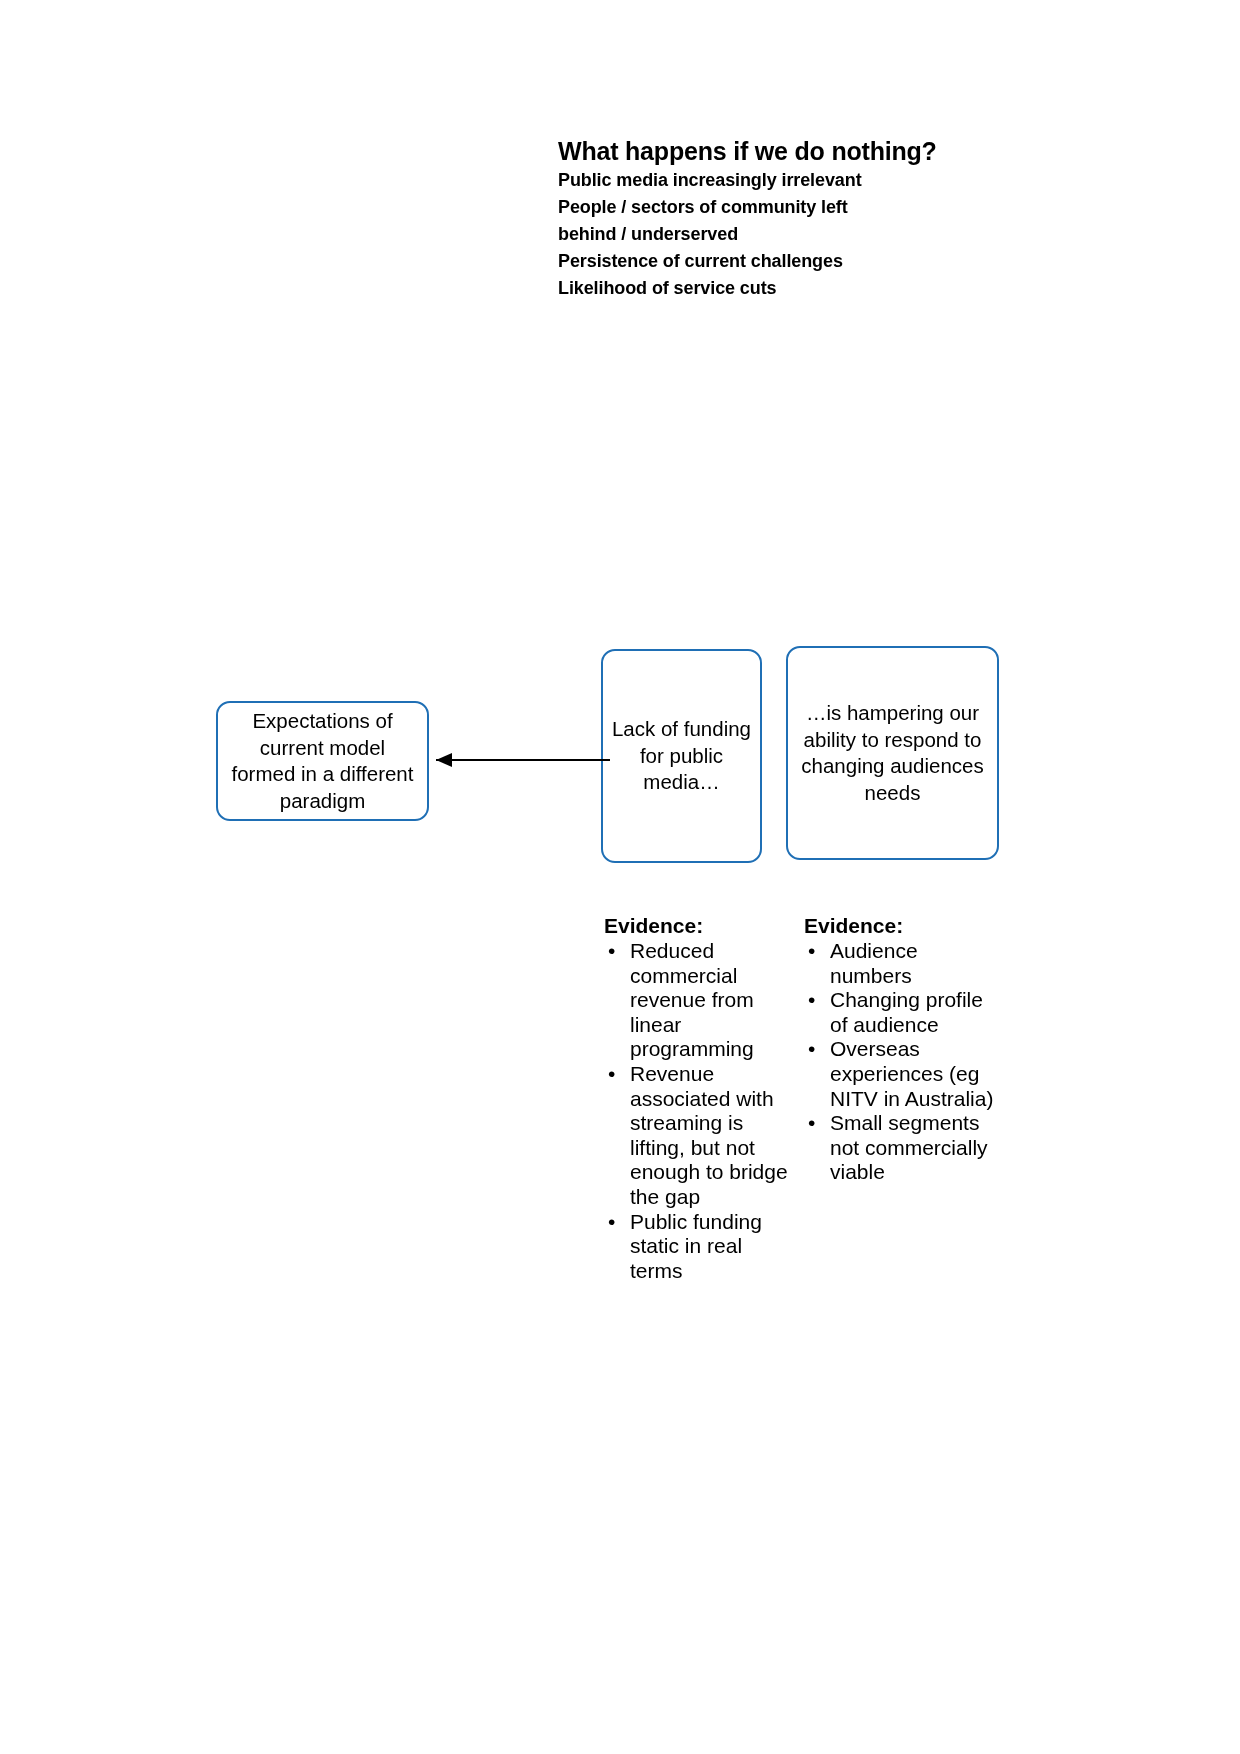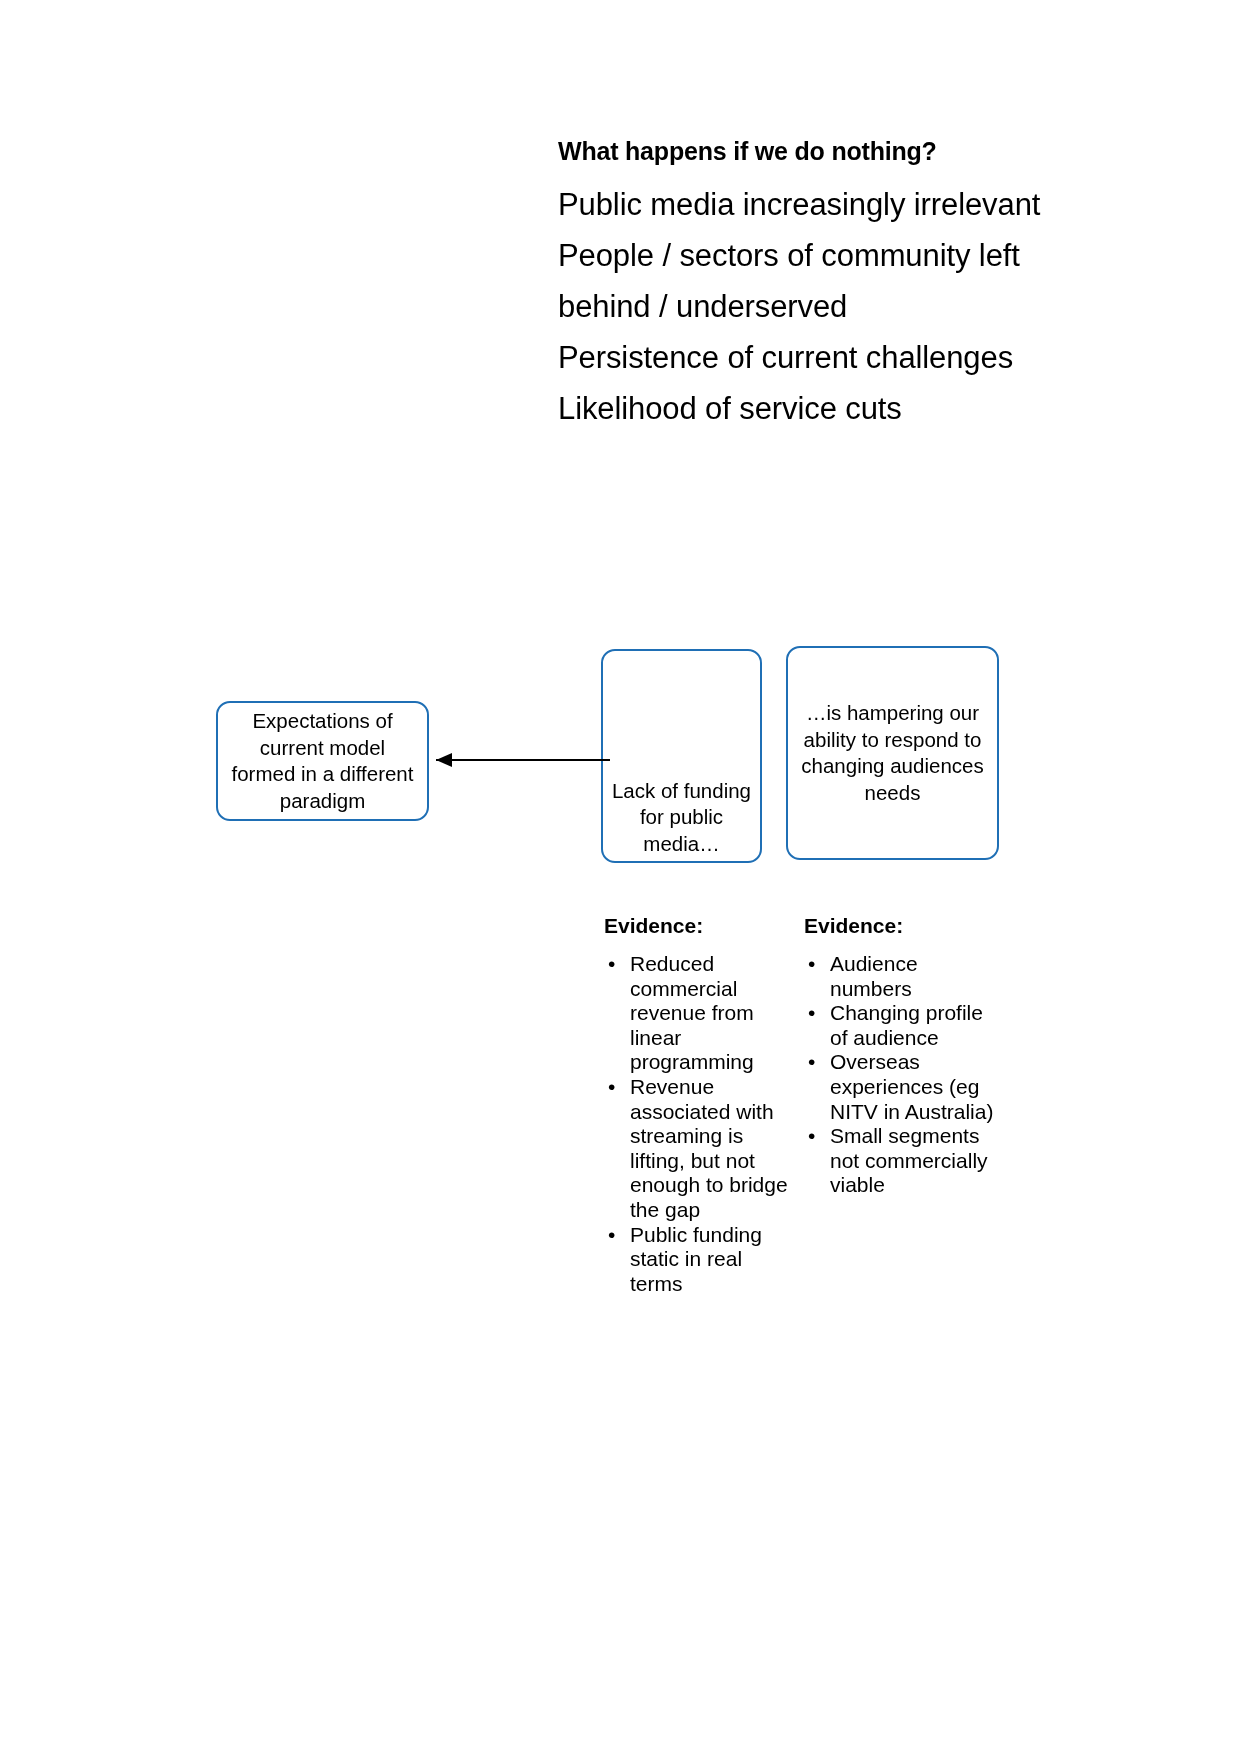--- a/index.html
+++ b/index.html
@@ -36,27 +36,26 @@
     font-family: "Liberation Sans", sans-serif;
     font-weight: bold;
     font-size: 25px;
     line-height: 31px;
     letter-spacing: -0.2px;
     color: #000000;
     white-space: nowrap;
   }
   .header-line {
     font-family: "Liberation Sans", sans-serif;
-    font-weight: normal;
-    font-size: 31px;
+    font-weight: bold;
+    font-size: 18px;
     line-height: 27px;
     letter-spacing: -0.1px;
     color: #000000;
     white-space: nowrap;
-    margin-top: 24px;
   }
 
   
   .box {
     position: absolute;
     box-sizing: border-box;
     border: 2.5px solid #1F6FB5;
     border-radius: 14px;
     background: #ffffff;
     display: flex;
@@ -78,21 +77,20 @@
     left: 216px;
     top: 701px;
     width: 213px;
     height: 120px;
   }
   #box-lack-funding {
     left: 601px;
     top: 649px;
     width: 161px;
     height: 214px;
-    align-items: flex-end;
   }
   #box-hampering {
     left: 786px;
     top: 646px;
     width: 213px;
     height: 214px;
   }
 
   
   .arrow-svg {
@@ -112,21 +110,21 @@
     line-height: 24.6px;
     color: #000000;
   }
   #evidence-left  { left: 604px; top: 913px; width: 190px; }
   #evidence-right { left: 804px; top: 913px; width: 196px; }
 
   .evidence-heading {
     font-weight: bold;
     font-size: 21px;
     line-height: 25px;
-    margin-bottom: 14px;
+    margin-bottom: 1px;
   }
   .evidence-list {
     list-style: none;
     margin: 0;
     padding: 0;
   }
   .evidence-item {
     position: relative;
     padding-left: 26px;
     margin: 0 0 0 0;

